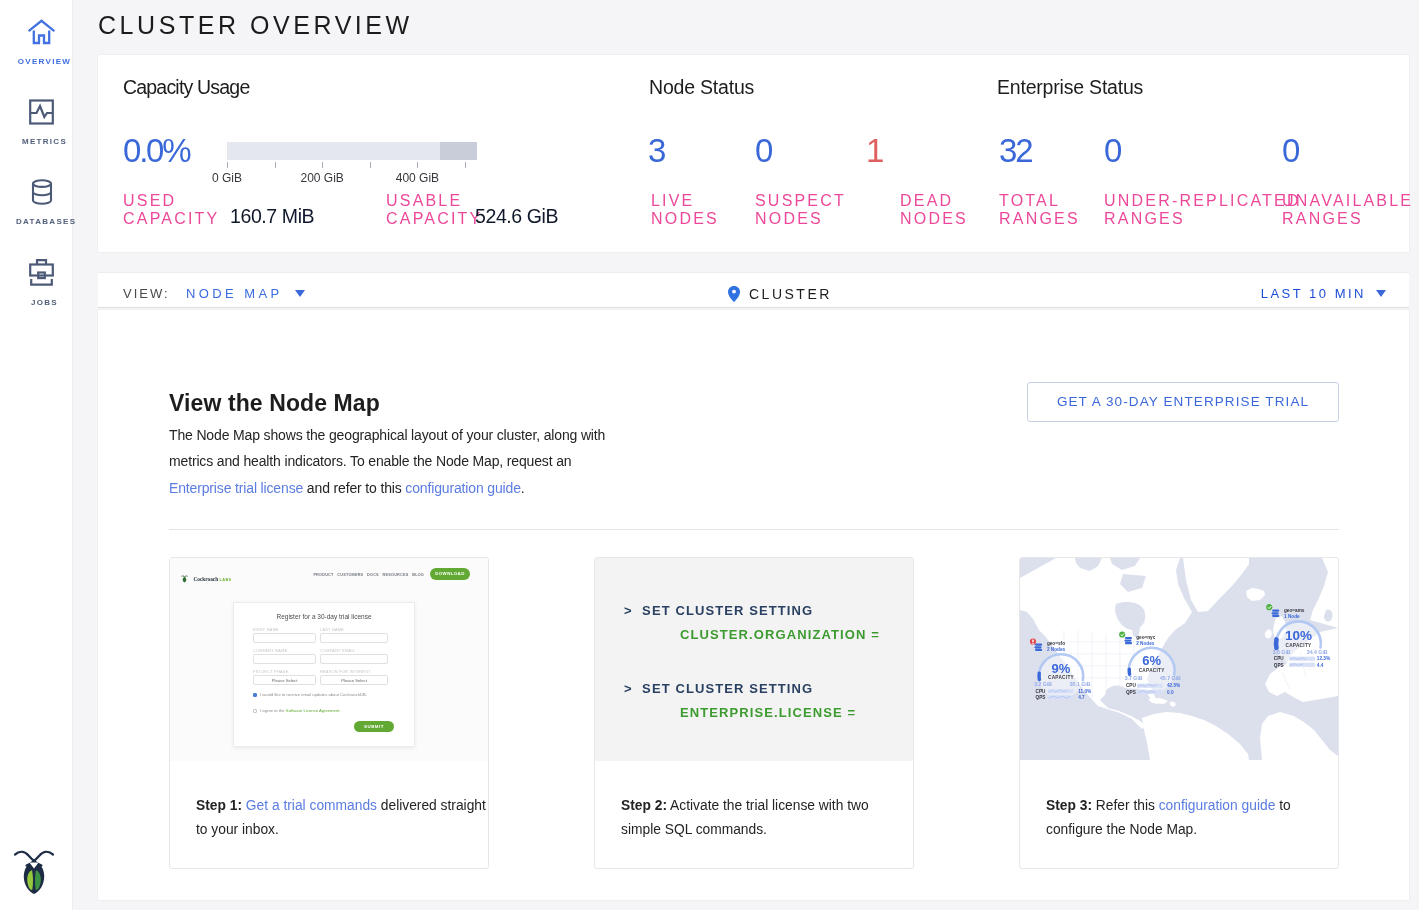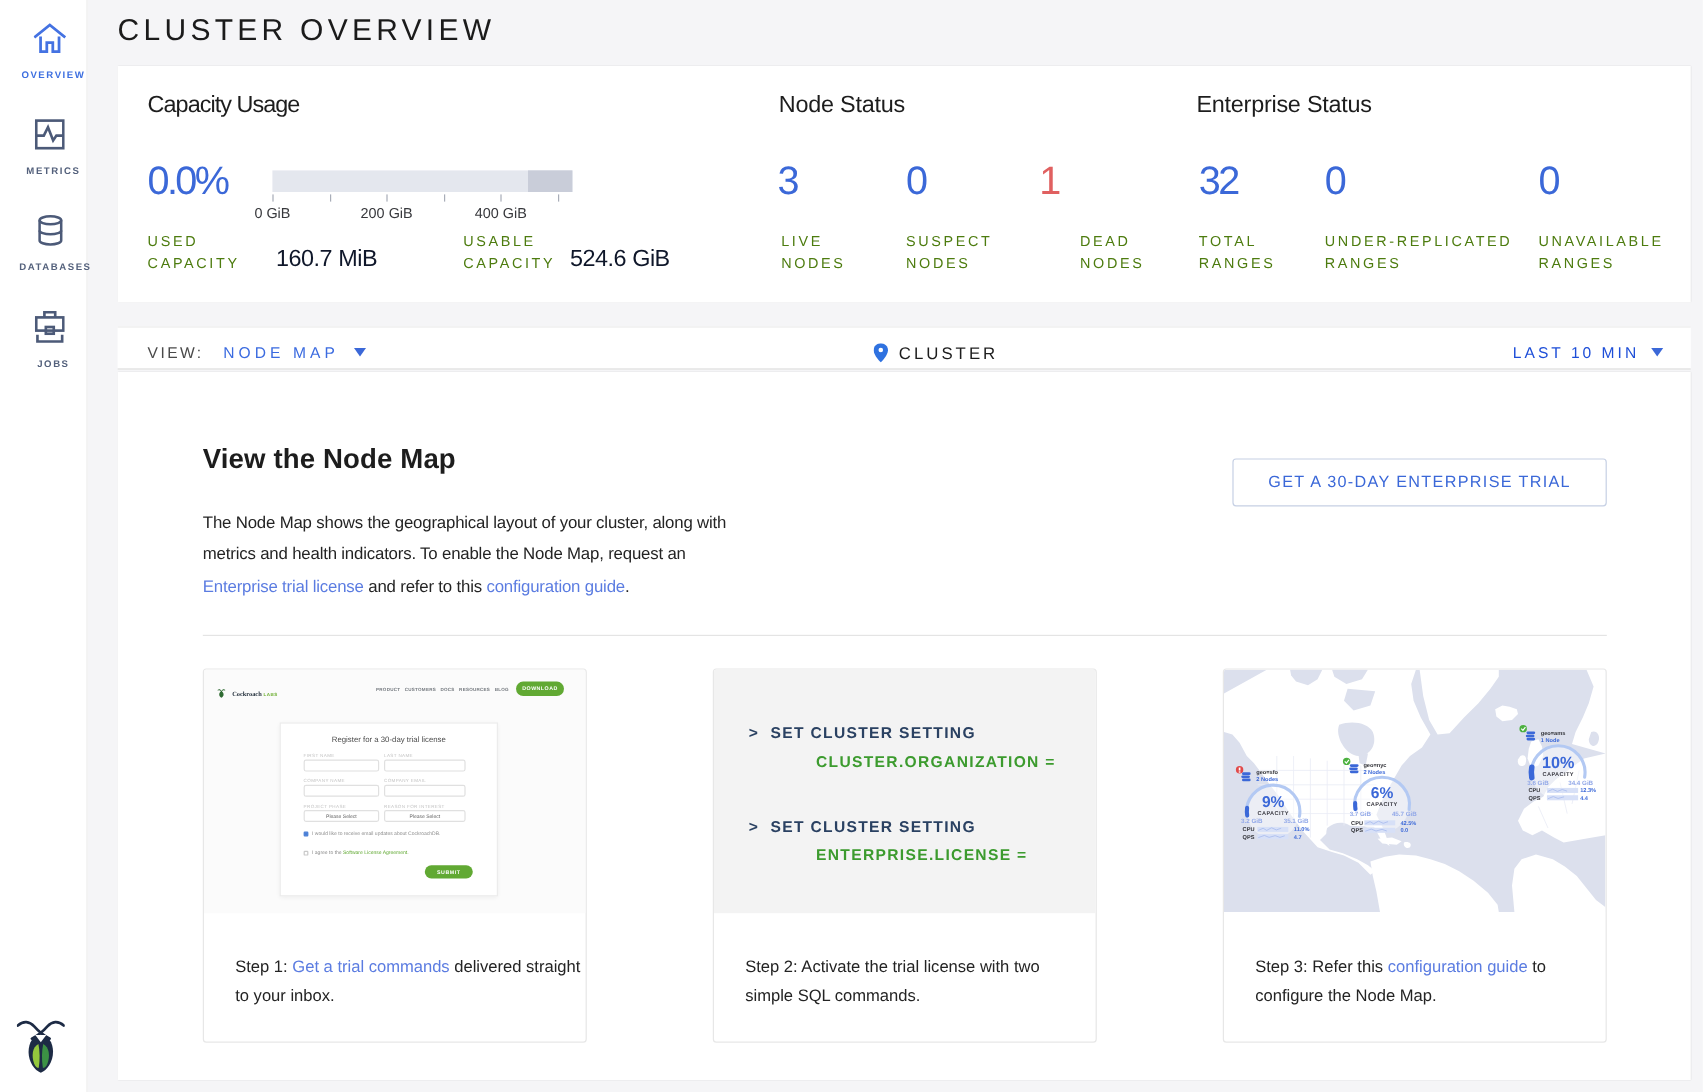--- a/index.html
+++ b/index.html
@@ -12,41 +12,41 @@
 .navitem { position:absolute; width:73px; text-align:center;padding-left:16px; }
 .navlbl { display:block; font-size:8px; font-weight:bold; letter-spacing:1.3px; color:#54617c; margin-top:8px; }
 .navlbl.blue { color:#3d6fe0; }
 
 #pagetitle { position:absolute; left:98px; top:11px; font-size:25px; letter-spacing:3.55px; color:#1b1b1b; font-weight:500; }
 
 #sumcard { position:absolute; left:98px; top:55px; width:1311px; height:197px; background:#fff; box-shadow:0 0 1px rgba(0,0,0,0.15); }
 .sectitle { position:absolute; top:21px; font-size:19.5px; letter-spacing:-0.2px; color:#1d1d1d; font-weight:400; }
 .bignum { position:absolute; top:77px; font-size:33px; letter-spacing:-2.2px; color:#3b68d8; font-weight:400; }
 .bignum.red { color:#e06060; }
-.statlbl { position:absolute; top:137px; font-size:12px; letter-spacing:2.2px; color:#4d7c0f; line-height:18px; font-weight:400; }
+.statlbl { position:absolute; top:137px; font-size:16px; letter-spacing:2.2px; color:#ec4899; line-height:18px; font-weight:400; }
 .bluestat { position:absolute; font-size:19.5px; letter-spacing:-0.4px; color:#0f172a; }
 
 #capbar { position:absolute; left:129px; top:87px; width:250px; height:18px; background:#e4e7ee; }
 #capbar .dark { position:absolute; right:0; top:0; width:37px; height:18px; background:#c9cdd9; }
 .tick { position:absolute; top:107px; width:1px; height:6px; background:#a8adb8; }
 .ticklbl { position:absolute; top:116px; font-size:12px; color:#37383c; width:60px; text-align:center; }
 
 #viewbar { position:absolute; left:98px; top:272px; width:1311px; height:36px; background:#fff; border-top:1px solid #ececec; border-bottom:1px solid #dddddd; }
 .vb { position:absolute; top:4px; height:34px; line-height:34px; font-size:13px; }
 .caret { display:inline-block; width:0; height:0; border-left:5.5px solid transparent; border-right:5.5px solid transparent; border-top:7px solid #3b68d8; vertical-align:middle; margin-left:10px; margin-top:-2px; }
 
 #panel { position:absolute; left:98px; top:310px; width:1311px; height:590px; background:#fff; box-shadow:0 0 1px rgba(0,0,0,0.15); }
-#panel h2 { position:absolute; left:71px; top:59px; font-size:23px; color:#1d1d1d; font-weight:700; letter-spacing:0.1px; }
+#panel h2 { position:absolute; left:71px; top:80px; font-size:23px; color:#1d1d1d; font-weight:700; letter-spacing:0.1px; }
 #ptext { position:absolute; left:71px; top:112px; font-size:14px; letter-spacing:-0.15px; color:#242424; line-height:26.4px; width:480px; }
 a.bluelink { color:#5b7ce1; text-decoration:none; }
 #trialbtn { position:absolute; left:929px; top:72px; width:312px; height:40px; border:1px solid #c6d0e4; border-radius:3px; color:#3b68d8; font-size:13.5px; letter-spacing:1.1px; text-align:center; line-height:38px; background:#fff; }
 #divider { position:absolute; left:71px; top:219px; width:1170px; height:1px; background:#e4e4e4; }
 .stepcard { position:absolute; top:247px; width:320px; height:312px; background:#fff; border:1px solid #e7e7e7; border-radius:3px; overflow:hidden; }
 .steptext { position:absolute; left:26px; top:236px; font-size:13.8px; color:#242424; line-height:24px; width:300px; white-space:nowrap; }
-.steptext b { font-weight:400;text-align:right; }
+.steptext b { font-weight:700;text-align:right; }
 
 #codeblock { position:absolute; left:0; top:0; width:318px; height:203px; background:#f3f3f3; font-weight:700; letter-spacing:1.1px; font-size:13px; }
 #codeblock .navy { color:#2a4162; }
 #codeblock .green { color:#3c9b2e; }
 #codeblock div { position:absolute; white-space:nowrap; }
 
 #minisite { position:absolute; left:0; top:0; width:318px; height:203px; background:#fbfbfb; }
 .ms-logo { position:absolute; left:11px; top:9px; white-space:nowrap; }
 .ms-name { font-family:"Liberation Serif", serif; font-weight:bold; font-size:5.3px; color:#26323e; margin-left:1px; }
 .ms-labs { font-size:3.8px; color:#6cae2f; font-weight:bold; letter-spacing:0.4px; margin-left:1.5px; }

